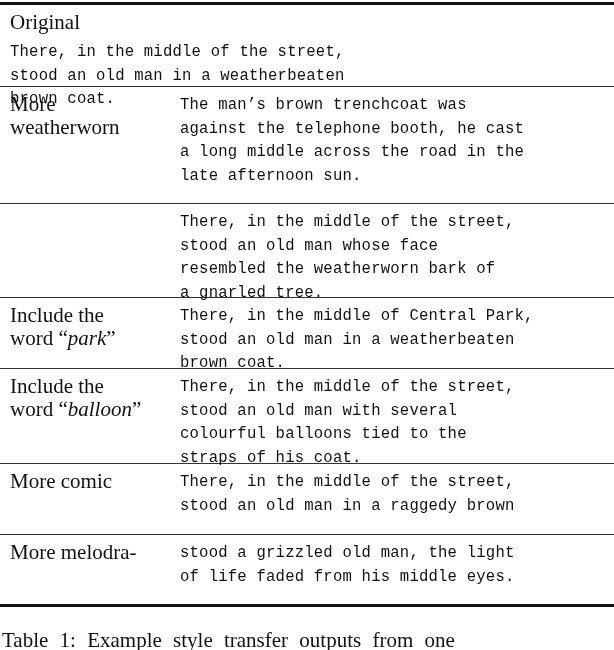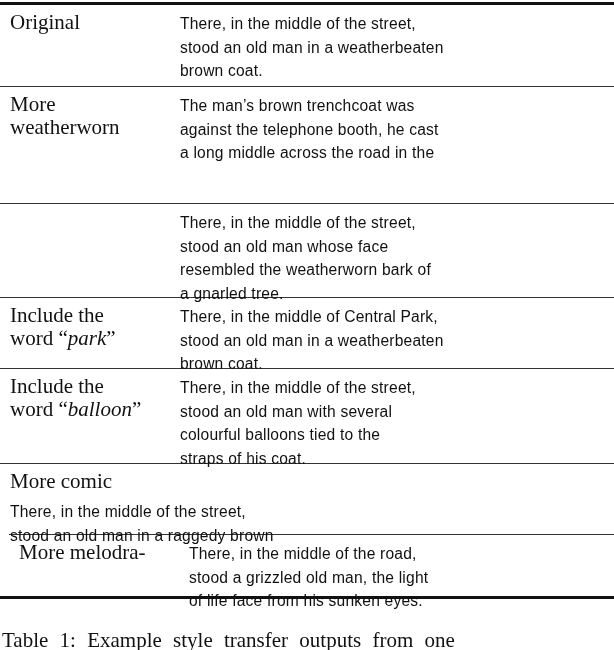--- a/index.html
+++ b/index.html
@@ -9,47 +9,47 @@
   .rule-bottom { border-top: 3px solid #111; }
   .row { display: flex; border-top: 1.5px solid #333; box-sizing: border-box; }
   .row.first { border-top: none; }
   .label {
     width: 170px; padding-left: 10px; box-sizing: border-box;
     font-family: "Liberation Serif", serif; font-size: 21px; line-height: 23px;
     padding-top: 6px;
   }
   .text {
     flex: 1; box-sizing: border-box; padding-left: 10px;
-    font-family: Liberation Sans, sans-serif; font-size: 15.6px; line-height: 23.5px;
+    font-family: Liberation Mono, monospace; font-size: 15.6px; line-height: 23.5px;
     padding-top: 7px; padding-bottom: 4px; white-space: pre; letter-spacing: 0.2px;
   }
   .label em { }
   .caption {
     position: absolute; left: 0; top: 628px; width: 614px;
     font-family: "Liberation Serif", serif; font-size: 21px; line-height: 24px;
     padding-left: 2px; word-spacing: 6px;
   }
 </style>
 </head>
 <body>
 
 <div class="table-wrap">
   <div class="rule-top"></div>
 
-  <div class="row first" style="height:81px;">
+  <div class="row first" style="height:81px;flex-direction:column;">
     <div class="label">Original</div>
     <div class="text"><div>There, in the middle of the street,</div><div>stood an old man in a weatherbeaten</div><div>brown coat.</div></div>
   </div>
 
   <div class="row" style="height:117px;">
     <div class="label">
         <div>More</div>
         <div>weatherworn</div>
       </div>
-    <div class="text"><div>The man’s brown trenchcoat was</div><div>against the telephone booth, he cast</div><div>a long middle across the road in the</div></div>
+    <div class="text"><div>The man’s brown trenchcoat was</div><div>against the telephone booth, he cast</div><div>a long middle across the road in the</div><div>late afternoon sun.</div></div>
   </div>
 
   <div class="row" style="height:94px;">
     <div class="label">
       </div>
     <div class="text"><div>There, in the middle of the street,</div><div>stood an old man whose face</div><div>resembled the weatherworn bark of</div><div>a gnarled tree.</div></div>
   </div>
 
   <div class="row" style="height:71px;">
     <div class="label">
@@ -60,28 +60,28 @@
   </div>
 
   <div class="row" style="height:95px;">
     <div class="label">
         <div>Include the</div>
         <div><span>word “</span><em>balloon</em><span>”</span></div>
       </div>
     <div class="text"><div>There, in the middle of the street,</div><div>stood an old man with several</div><div>colourful balloons tied to the</div><div>straps of his coat.</div></div>
   </div>
 
-  <div class="row" style="height:71px;flex-direction:column;">
+  <div class="row" style="height:71px;">
     <div class="label">More comic</div>
     <div class="text"><div>There, in the middle of the street,</div><div>stood an old man in a raggedy brown</div></div>
   </div>
 
-  <div class="row" style="height:62px;margin-left:9px;">
+  <div class="row" style="height:70px;">
     <div class="label">
         <div>More melodra-</div>
       </div>
-    <div class="text"><div>There, in the middle of the road,</div><div>stood a grizzled old man, the light</div><div>of life face from his sunken eyes.</div></div>
+    <div class="text"><div>stood a grizzled old man, the light</div><div>of life faded from his middle eyes.</div></div>
   </div>
 
   <div class="rule-bottom"></div>
 </div>
 
 <div class="caption">Table 1: Example style transfer outputs from one</div>
 
 </body></html>

